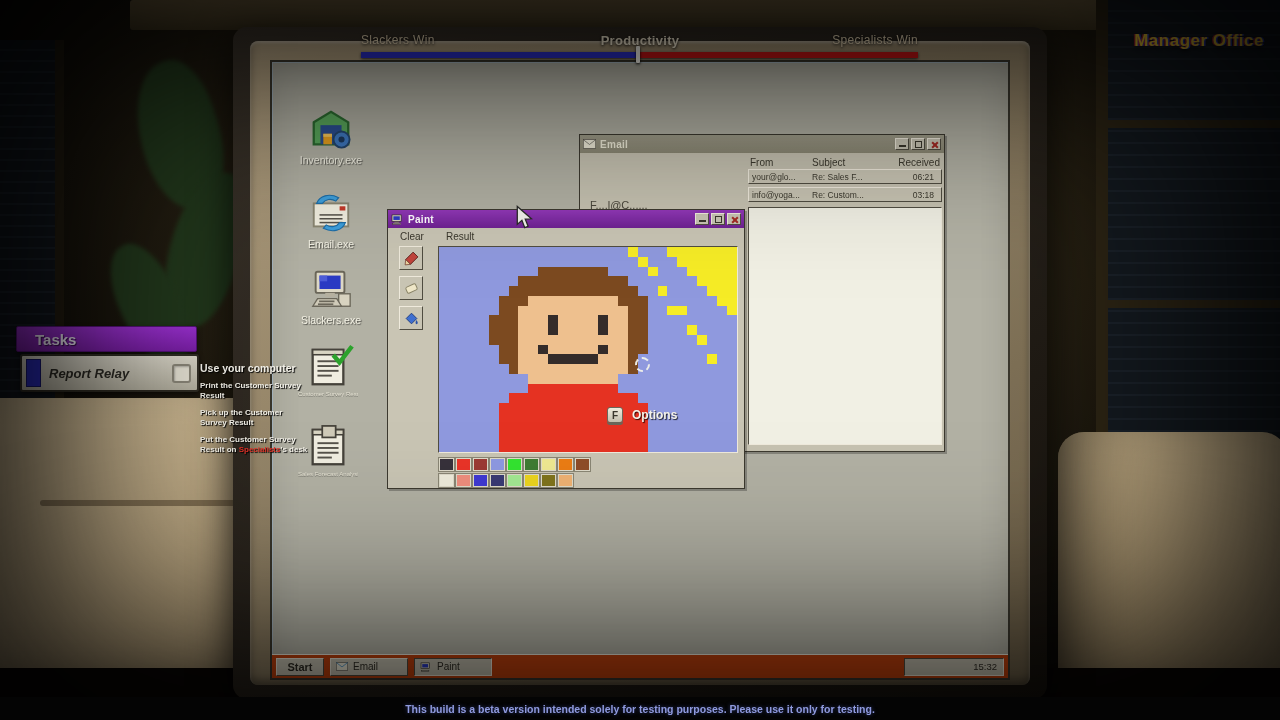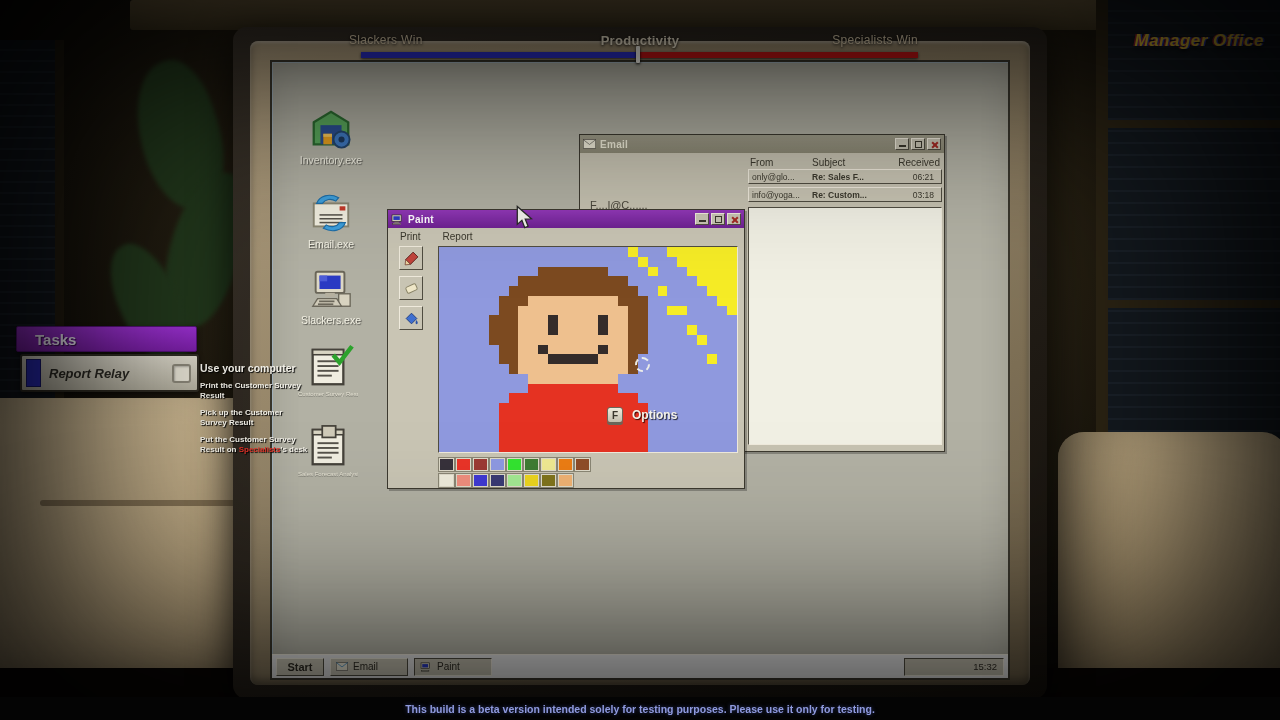--- a/index.html
+++ b/index.html
@@ -47,53 +47,53 @@
   
   .email-win{left:307px;top:72px;width:366px;height:318px;background:#c6c2b1;}
   .email-title{background:linear-gradient(#a09d8a,#8b8874);}
   .email-title .t{color:#f0edda;}
   .write-btn{position:absolute;left:8px;top:34px;width:156px;height:27px;font-size:13px;color:#35322a;display:flex;align-items:center;justify-content:center;}
   .partial{position:absolute;left:10px;top:64px;width:150px;height:12px;overflow:hidden;font-size:11px;color:#4a473c;}
   .elist-head{position:absolute;left:170px;top:22px;width:192px;display:flex;font-size:10px;color:#3c392e;}
   .elist-head span:nth-child(1){width:62px;} .elist-head span:nth-child(2){width:70px;} .elist-head span:nth-child(3){width:58px;text-align:right;}
   .email-rows{position:absolute;left:168px;top:34px;width:194px;}
   .email-row{height:15px;margin-bottom:3px;display:flex;align-items:center;font-size:8.5px;color:#3c392e;padding:0 3px;}
-  .email-row .ecol:nth-child(1){width:60px;} .email-row .ecol:nth-child(2){width:72px;font-weight:bold;} .email-row .ecol:nth-child(3){width:50px;text-align:right;}
+  .email-row .ecol:nth-child(1){width:60px;} .email-row .ecol:nth-child(2){width:72px;} .email-row .ecol:nth-child(3){width:50px;text-align:right;}
   .msg-area{position:absolute;left:168px;top:72px;width:194px;height:238px;background:#f1f0e4;}
 
   
   .paint-win{left:115px;top:147px;width:358px;height:280px;background:#c9c5b4;z-index:5;}
   .paint-title{background:linear-gradient(#9238b8,#6e2292);}
   .paint-title .t{color:#fff;}
   .menurow{position:absolute;left:0;top:18px;right:0;height:16px;display:flex;gap:22px;padding-left:12px;font-size:10px;color:#3a372c;align-items:center;}
   .toolbtn{position:absolute;left:11px;width:24px;height:24px;display:flex;align-items:center;justify-content:center;}
   .canvas{position:absolute;left:50px;top:36px;width:300px;height:207px;overflow:hidden;}
   .pixel-grid{width:100%;height:100%;display:grid;}
   .reticle{position:absolute;left:247px;top:147px;width:15px;height:15px;border:2px dashed #f2f2ea;border-radius:50%;opacity:.95;}
   .fprompt{position:absolute;left:219px;top:197px;display:flex;align-items:center;gap:9px;}
   .keycap{width:16px;height:16px;background:linear-gradient(#efecdc,#c3bfae);border:1px solid #6a675a;border-radius:3px;box-shadow:0 2px 0 #6a675a;font-size:10px;font-weight:bold;color:#3a372c;display:flex;align-items:center;justify-content:center;}
   .fprompt .olabel{font-size:12px;font-weight:bold;color:#f5f3ea;text-shadow:1px 1px 1px rgba(0,0,0,.8);}
   .palette-row{position:absolute;left:51px;display:flex;gap:2px;}
   .swatch{width:15px;height:13px;border:1.5px solid #dedac9;outline:1px solid #8a8674;}
 
   
-  .taskbar{position:absolute;left:0;top:592px;width:100%;height:24px;background:#e5e5e5;border-top:1px solid #efeadc;display:flex;align-items:center;padding:0 4px;gap:6px;}
+  .taskbar{position:absolute;left:0;top:592px;width:100%;height:24px;background:#c2410c;border-top:1px solid #efeadc;display:flex;align-items:center;padding:0 4px;gap:6px;}
   .startbtn{width:48px;height:18px;font-size:11px;font-weight:bold;color:#2f2c24;display:flex;align-items:center;justify-content:center;}
   .tb-item{height:18px;width:78px;display:flex;align-items:center;gap:5px;padding:0 5px;font-size:10px;color:#2f2c24;}
   .clockbox{margin-left:auto;width:100px;height:18px;display:flex;align-items:center;justify-content:flex-end;padding:0 6px;font-size:9.5px;color:#2f2c24;}
 
   
   .hud-top{left:0;top:0;width:1280px;height:70px;z-index:50;pointer-events:none;}
   .hud-lbl{position:absolute;top:33px;font-size:12px;color:#ead9b8;text-shadow:0 1px 3px #000;letter-spacing:.3px;}
   .hud-lbl.center{font-weight:bold;font-size:13px;color:#f6ecd4;}
   .pbar{position:absolute;left:361px;top:52px;width:557px;height:6px;background:#111;border-radius:1px;box-shadow:0 1px 3px rgba(0,0,0,.7);display:flex;}
   .pbar .blue{height:100%;}
   .pbar .red{height:100%;flex:1;}
   .pmark{position:absolute;left:636px;top:46px;width:4px;height:17px;background:#f4f2ea;border-radius:1px;box-shadow:0 1px 3px #000;}
-  .loc-label{position:absolute;right:16px;top:31px;font-size:17px;font-weight:bold;font-style:italic;color:#e5c433;z-index:50;text-shadow:-1.5px 0 0 rgba(210,40,60,.65), 1.5px 0 0 rgba(60,80,255,.65), 0 2px 4px #000;letter-spacing:.5px;}
+  .loc-label{position:absolute;right:16px;top:31px;font-size:17px;font-weight:bold;color:#e5c433;z-index:50;text-shadow:-1.5px 0 0 rgba(210,40,60,.65), 1.5px 0 0 rgba(60,80,255,.65), 0 2px 4px #000;letter-spacing:.5px;}
 
   
   .tasks-hud{z-index:40;}
   .tasks-head{position:absolute;left:16px;top:326px;width:181px;height:26px;background:linear-gradient(#9a30d0,#7a1fa6);border:1px solid #55127a;border-radius:2px;display:flex;align-items:center;padding-left:18px;font-size:15px;font-weight:bold;color:#f4eefa;text-shadow:1px 1px 1px rgba(0,0,0,.6);box-shadow:0 2px 5px rgba(0,0,0,.5);}
   .task-item{position:absolute;left:20px;top:354px;width:179px;height:38px;background:linear-gradient(#dcd8ca,#b4b0a0);border:2px solid #2e2b22;border-radius:3px;display:flex;align-items:center;box-shadow:0 2px 5px rgba(0,0,0,.5);}
   .task-color{width:15px;height:28px;background:#2a2cba;border:1px solid #16186e;margin:0 8px 0 4px;}
   .task-name{font-size:13px;font-weight:bold;font-style:italic;color:#2c2a24;flex:1;}
   .task-check{width:19px;height:19px;background:#e6e2d4;border:2px solid #8a8678;border-radius:3px;margin-right:6px;box-shadow:inset 1px 1px 2px rgba(0,0,0,.25);}
   .task-details{position:absolute;left:200px;top:362px;width:110px;color:#f4f2ea;}
   .task-details .main{font-size:10.5px;font-weight:bold;white-space:nowrap;overflow:hidden;width:100px;text-shadow:1px 1px 1px #000;}
@@ -224,21 +224,21 @@
         </span>
       </div>
       <div class="partial">F....l@C......</div>
       <div class="elist-head">
         <span>From</span>
         <span>Subject</span>
         <span>Received</span>
       </div>
       <div class="email-rows" id="email-rows">
           <div class="email-row bevel-out">
-            <span class="ecol">only@glo...</span>
+            <span class="ecol">your@glo...</span>
             <span class="ecol">Re: Sales F...</span>
             <span class="ecol">06:21</span>
           </div>
           <div class="email-row bevel-out">
             <span class="ecol">info@yoga...</span>
             <span class="ecol">Re: Custom...</span>
             <span class="ecol">03:18</span>
           </div>
         </div>
       <div class="msg-area bevel-in"></div>
@@ -257,22 +257,22 @@
           <span class="wbtn bevel-out">
               <span class="glyph-min"></span>
             </span>
           <span class="wbtn bevel-out">
               <span class="glyph-max"></span>
             </span>
           <span class="wbtn bevel-out glyph-x"></span>
         </span>
       </div>
       <div class="menurow">
-        <span>Print</span>
-        <span>Report</span>
+        <span>Clear</span>
+        <span>Result</span>
       </div>
 
       <div class="toolbtn bevel-out" style="top:36px">
         <svg viewBox="0 0 16 16" width="17" height="17">
           <path d="M9.5 2 L14 6.5 L7 13.5 L2.5 9 Z" fill="#c2453c" stroke="#5e241e" stroke-width="0.9"></path>
           <path d="M2.5 9 L7 13.5 L2 14 Z" fill="#ecd2a0" stroke="#5e241e" stroke-width="0.6"></path>
         </svg>
       </div>
       <div class="toolbtn bevel-out" style="top:66px">
         <svg viewBox="0 0 16 16" width="17" height="17">
@@ -984,21 +984,21 @@
     </div>
     <div class="task-details">
       <div class="main">Use your computer</div>
       <p>Print the Customer Survey Result</p>
       <p>Pick up the Customer Survey Result</p>
       <p><span>Put the Customer Survey Result on </span><span class="hl">Specialists</span><span>'s desk</span></p>
     </div>
   </div>
 
   <div class="abs hud-top">
-    <span class="hud-lbl" style="left:349px">Slackers Win</span>
+    <span class="hud-lbl" style="left:361px">Slackers Win</span>
     <span class="hud-lbl center" style="left:50%;transform:translateX(-50%)">Productivity</span>
     <span class="hud-lbl" style="right:362px">Specialists Win</span>
     <div class="pbar">
       <div class="blue" style="width: 50%; background: rgb(42, 46, 198);"></div>
       <div class="red" style="background: rgb(196, 21, 21);"></div>
     </div>
     <div class="pmark"></div>
   </div>
   <div class="loc-label">Manager Office</div>
 

